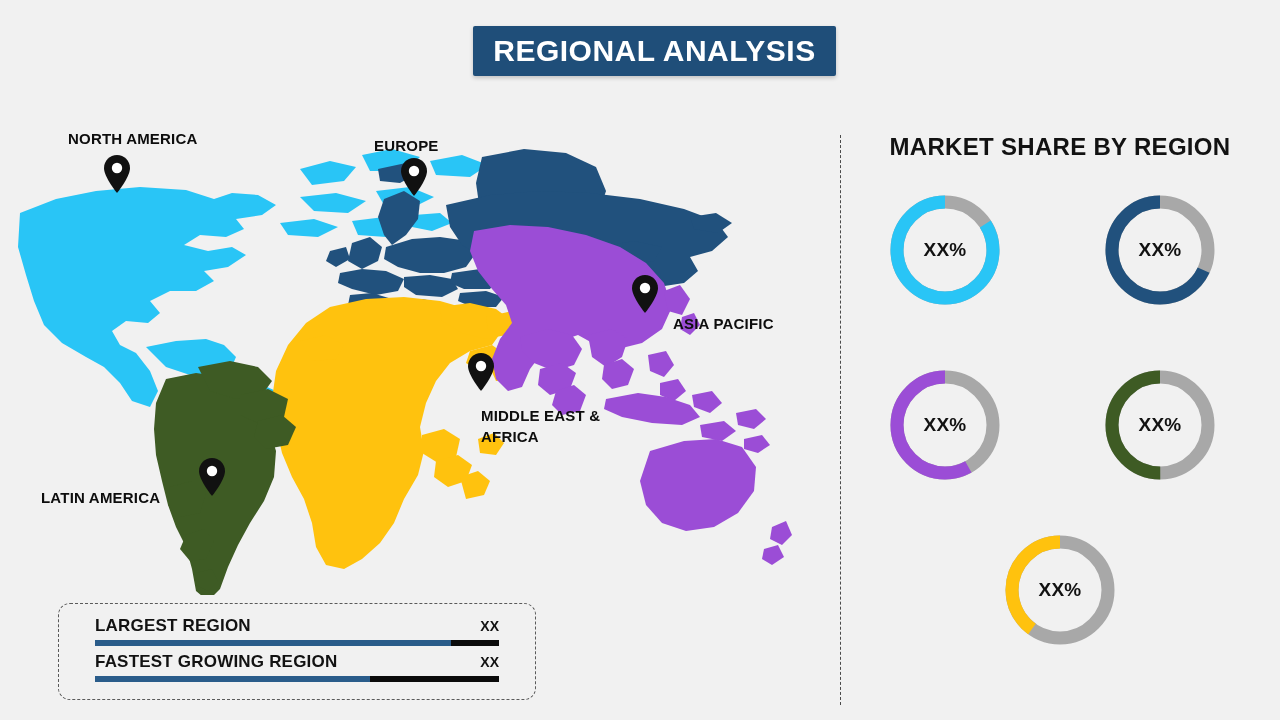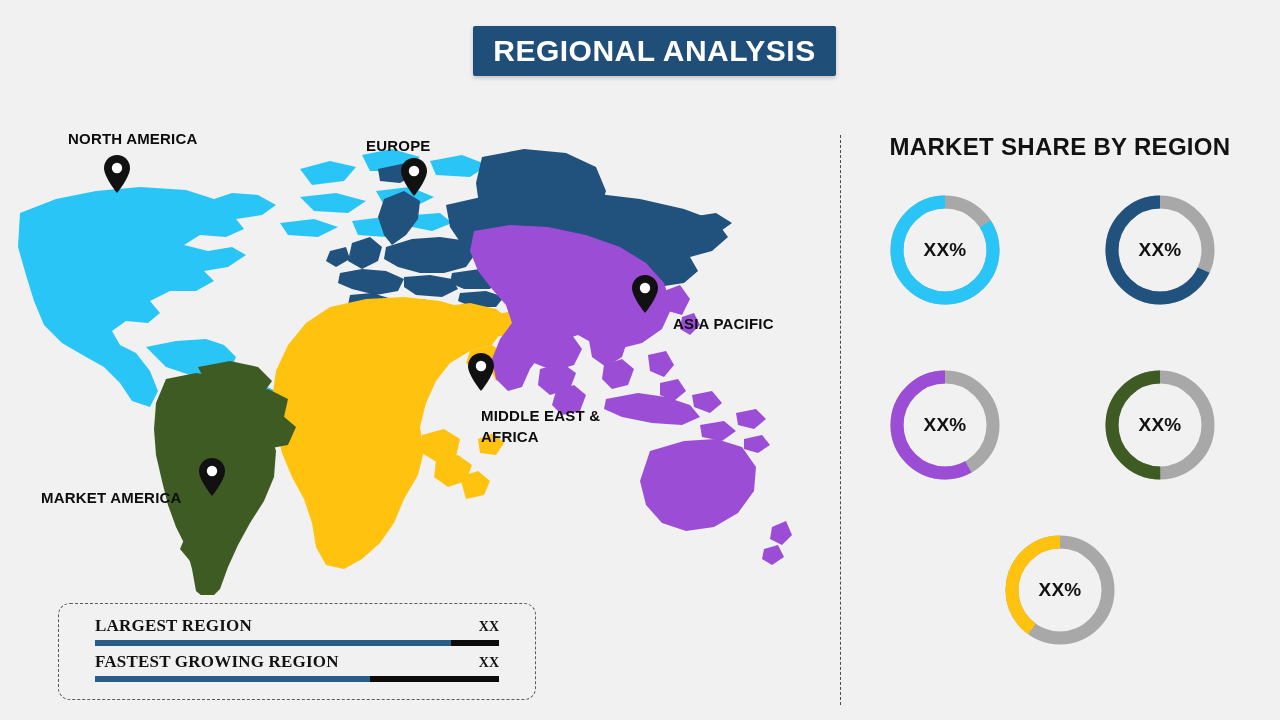--- a/index.html
+++ b/index.html
@@ -116,21 +116,21 @@
     position: absolute;
     left: 58px;
     top: 603px;
     width: 478px;
     height: 97px;
     border: 1.5px dashed #5a5a5a;
     border-radius: 12px;
     box-sizing: border-box;
     padding: 12px 36px 0 36px;
   }
-  .legend-row { position: relative; margin-bottom: 6px; font-family: Liberation Serif, serif; }
+  .legend-row { position: relative; margin-bottom: 6px; }
   .legend-row-top {
     display: flex;
     justify-content: space-between;
     align-items: baseline;
   }
   .legend-label {
     font-size: 17px;
     font-weight: bold;
     color: #121212;
     letter-spacing: 0.2px;
@@ -287,25 +287,25 @@
         <path fill="#3e5b24" d="M198 272 L230 266 L258 272 L272 286 L262 300 L236 304 L210 296 Z"></path>
         <path fill="#3e5b24" d="M240 300 L268 294 L288 304 L284 322 L262 330 L240 320 Z"></path>
         <path fill="#3e5b24" d="M258 326 L282 320 L296 332 L288 350 L266 354 L254 342 Z"></path>
         <path fill="#3e5b24" d="M170 392 L192 386 L206 398 L200 418 L180 422 L168 410 Z"></path>
         <path fill="#3e5b24" d="M186 440 L204 434 L214 446 L206 464 L190 466 L180 454 Z"></path>
         <path fill="#3e5b24" d="M196 478 L212 474 L218 486 L208 496 L196 490 Z"></path>
       </g>
     </svg>
 
     <div class="map-label" style="left:55px; top:33px;margin-left:13px;">NORTH AMERICA</div>
-    <div class="map-label" style="left:366px; top:40px;">EUROPE</div>
+    <div class="map-label" style="left:374px; top:40px;">EUROPE</div>
     <div class="map-label" style="left:673px; top:218px;text-align:center;">ASIA PACIFIC</div>
     <div class="map-label" style="left:481px; top:310px;">MIDDLE EAST &amp;
 AFRICA</div>
-    <div class="map-label" style="left:41px; top:392px;">MARKET AMERICA</div>
+    <div class="map-label" style="left:41px; top:392px;">LATIN AMERICA</div>
 
     <svg class="map-pin" style="left:104px; top:60px;" width="26" height="38" viewBox="0 0 26 38">
         <path fill="#111111" d="M13 0C5.8 0 0 5.8 0 13c0 9.2 13 25 13 25s13-15.8 13-25C26 5.8 20.2 0 13 0z"></path>
         <circle cx="13" cy="13" r="5.2" fill="#ffffff"></circle>
       </svg>
     <svg class="map-pin" style="left:401px; top:63px;" width="26" height="38" viewBox="0 0 26 38">
         <path fill="#111111" d="M13 0C5.8 0 0 5.8 0 13c0 9.2 13 25 13 25s13-15.8 13-25C26 5.8 20.2 0 13 0z"></path>
         <circle cx="13" cy="13" r="5.2" fill="#ffffff"></circle>
       </svg>
     <svg class="map-pin" style="left:632px; top:180px;" width="26" height="38" viewBox="0 0 26 38">

